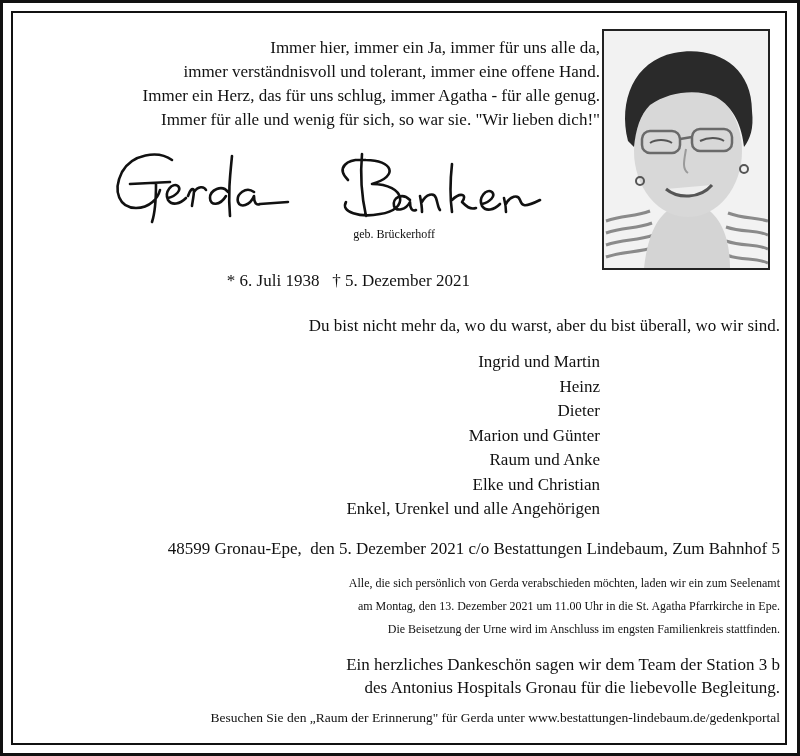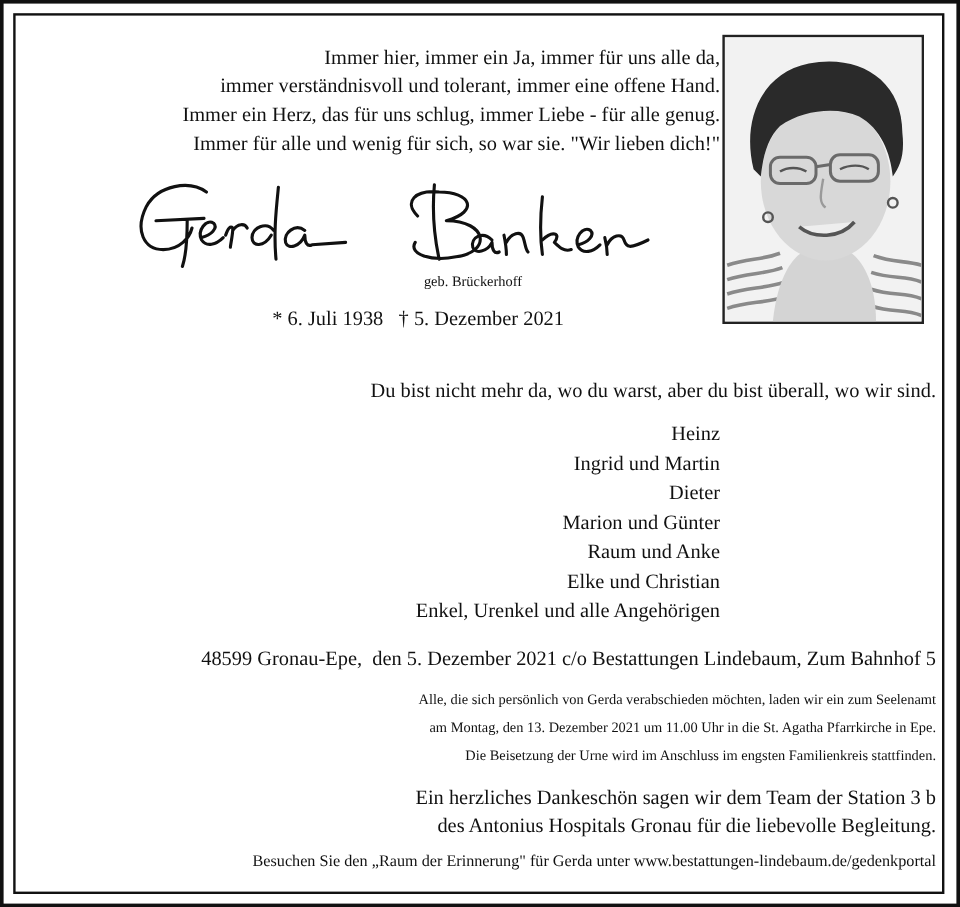--- a/index.html
+++ b/index.html
@@ -7,42 +7,42 @@
          font-family: "Liberation Serif", "DejaVu Serif", serif; color: #111; }
   .outer { position: absolute; left: 0; top: 0; width: 800px; height: 756px;
            box-sizing: border-box; border: 3px solid #111; }
   .inner { position: absolute; left: 11px; top: 11px; width: 776px; height: 734px;
            box-sizing: border-box; border: 2px solid #111; }
   .abs { position: absolute; text-align: right; white-space: nowrap; }
   .poem { left: 40px; width: 560px; top: 36px; font-size: 17px; line-height: 24px; }
   .name { left: 110px; width: 460px; top: 146px; height: 84px; }
   .name svg { width: 100%; height: 100%; }
   .maiden { left: 175px; width: 260px; top: 224px; font-size: 12px; line-height: 20px; }
-  .dates { left: 130px; width: 340px; top: 255px; font-size: 17px; line-height: 22px; }
+  .dates { left: 130px; width: 340px; top: 270px; font-size: 17px; line-height: 22px; }
   .photo { position: absolute; left: 602px; top: 29px; width: 168px; height: 241px;
            box-sizing: border-box; border: 2px solid #222; background: #f4f4f4; overflow: hidden; }
   .photo svg { width: 100%; height: 100%; display: block; }
   .quote { left: 20px; width: 760px; top: 314px; font-size: 17px; line-height: 24px; }
   .family { left: 200px; width: 400px; top: 350px; font-size: 17px; line-height: 24.5px; }
   .family div { height: 24.5px; }
   .place { left: 20px; width: 760px; top: 537px; font-size: 17px; line-height: 24px; }
   .invite { left: 20px; width: 760px; top: 572px; font-size: 12px; line-height: 23px; }
   .thanks { left: 20px; width: 760px; top: 653px; font-size: 17px; line-height: 23px; }
   .visit { left: 20px; width: 760px; top: 708px; font-size: 13.5px; line-height: 20px; font-family: Liberation Serif, serif; }
 </style>
 </head>
 <body>
 
 <div class="outer"></div>
 <div class="inner"></div>
 
 <div class="abs poem">
   <div>Immer hier, immer ein Ja, immer für uns alle da,</div>
   <div>immer verständnisvoll und tolerant, immer eine offene Hand.</div>
-  <div>Immer ein Herz, das für uns schlug, immer Liebe - für alle genug.</div>
+  <div>Immer ein Herz, das für uns schlug, immer Agatha - für alle genug.</div>
   <div>Immer für alle und wenig für sich, so war sie. "Wir lieben dich!"</div>
 </div>
 
 <div class="abs name">
   <svg viewBox="0 0 460 84">
     <title>Gerda Banken</title>
     <g fill="none" stroke="#111" stroke-width="2.6" stroke-linecap="round" stroke-linejoin="round">
 
       <path d="M62 14 C48 4 22 8 12 26 C2 46 10 62 26 62 C40 62 48 52 50 44 M20 38 L60 36 M46 38 C46 56 44 70 42 76"></path>
 
@@ -108,22 +108,22 @@
     <path d="M62 158 C74 168 96 168 108 154" stroke="#555" stroke-width="3" fill="#eeeeee"></path>
 
     <circle cx="36" cy="150" r="4" fill="none" stroke="#555" stroke-width="2"></circle>
     <circle cx="140" cy="138" r="4" fill="none" stroke="#555" stroke-width="2"></circle>
   </svg>
 </div>
 
 <div class="abs quote">Du bist nicht mehr da, wo du warst, aber du bist überall, wo wir sind.</div>
 
 <div class="abs family">
+  <div>Ingrid und Martin</div>
   <div>Heinz</div>
-  <div>Ingrid und Martin</div>
   <div>Dieter</div>
   <div>Marion und Günter</div>
   <div>Raum und Anke</div>
   <div>Elke und Christian</div>
   <div>Enkel, Urenkel und alle Angehörigen</div>
 </div>
 
 <div class="abs place" style="white-space: pre;">48599 Gronau-Epe,  den 5. Dezember 2021 c/o Bestattungen Lindebaum, Zum Bahnhof 5</div>
 
 <div class="abs invite">

